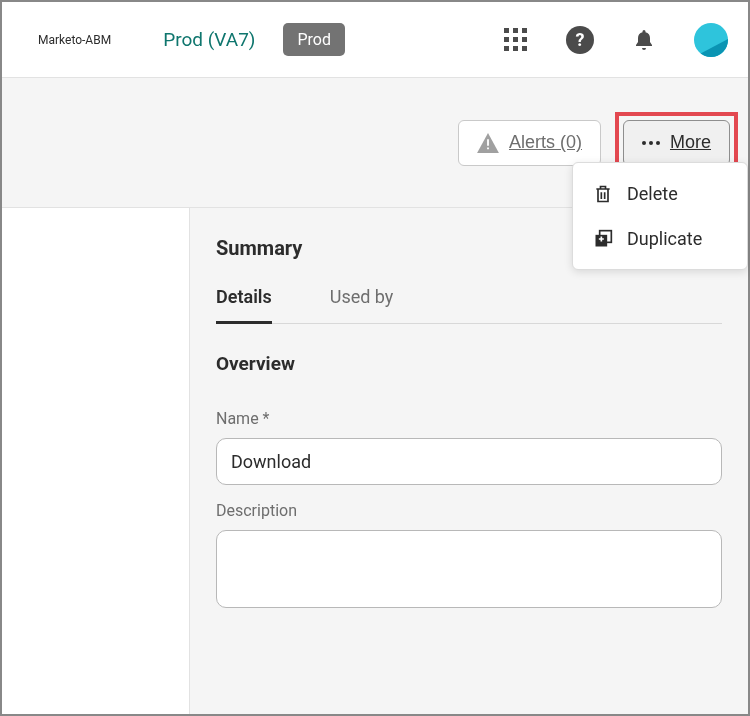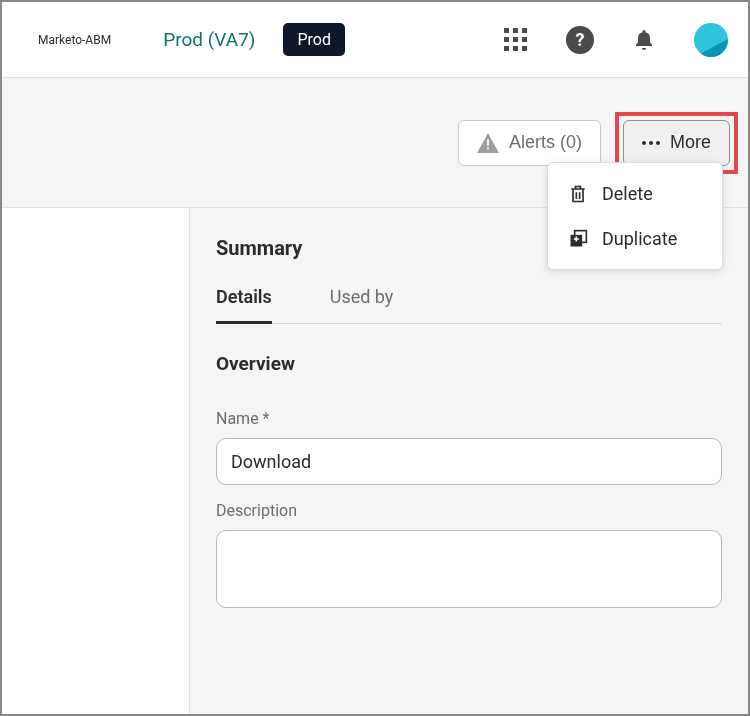--- a/index.html
+++ b/index.html
@@ -26,21 +26,21 @@
 .header-brand {
   font-size: 12px;
   color: #2c2c2c;
   margin-right: 36px;
 }
 .header-env {
   font-size: 19px;
   color: #0f766e;
 }
 .header-badge {
-  background: #0f172a;
+  background: #737373;
   color: #fff;
   font-size: 16px;
   padding: 7px 14px;
   border-radius: 5px;
   margin-left: 12px;
 }
 .header-spacer { flex: 1; }
 .header-icons {
   display: flex;
   align-items: center;
@@ -111,20 +111,21 @@
   align-items: center;
   gap: 10px;
   height: 46px;
   padding: 0 18px;
   border-radius: 6px;
   border: 1px solid #c9c9c9;
   background: #fff;
   font-size: 18px;
   color: #6e6e6e;
   cursor: pointer;
+  text-decoration: underline;
 }
 .alerts-icon {
   width: 22px;
   height: 20px;
 }
 .more-wrap {
   display: inline-flex;
   border: 4px solid #e34850;
   padding: 4px;
   justify-content: center;
@@ -140,21 +141,21 @@
   gap: 3px;
 }
 .dots-icon span {
   width: 4px; height: 4px; border-radius: 50%; background: #2c2c2c;
 }
 
 
 .menu {
   position: absolute;
   top: 162px;
-  right: 27px;
+  right: 2px;
   width: 176px;
   background: #fff;
   border: 1px solid #dcdcdc;
   border-radius: 6px;
   box-shadow: 0 2px 8px rgba(0,0,0,0.12);
   padding: 8px 0;
   z-index: 10;
 }
 .menu-item {
   display: flex;

